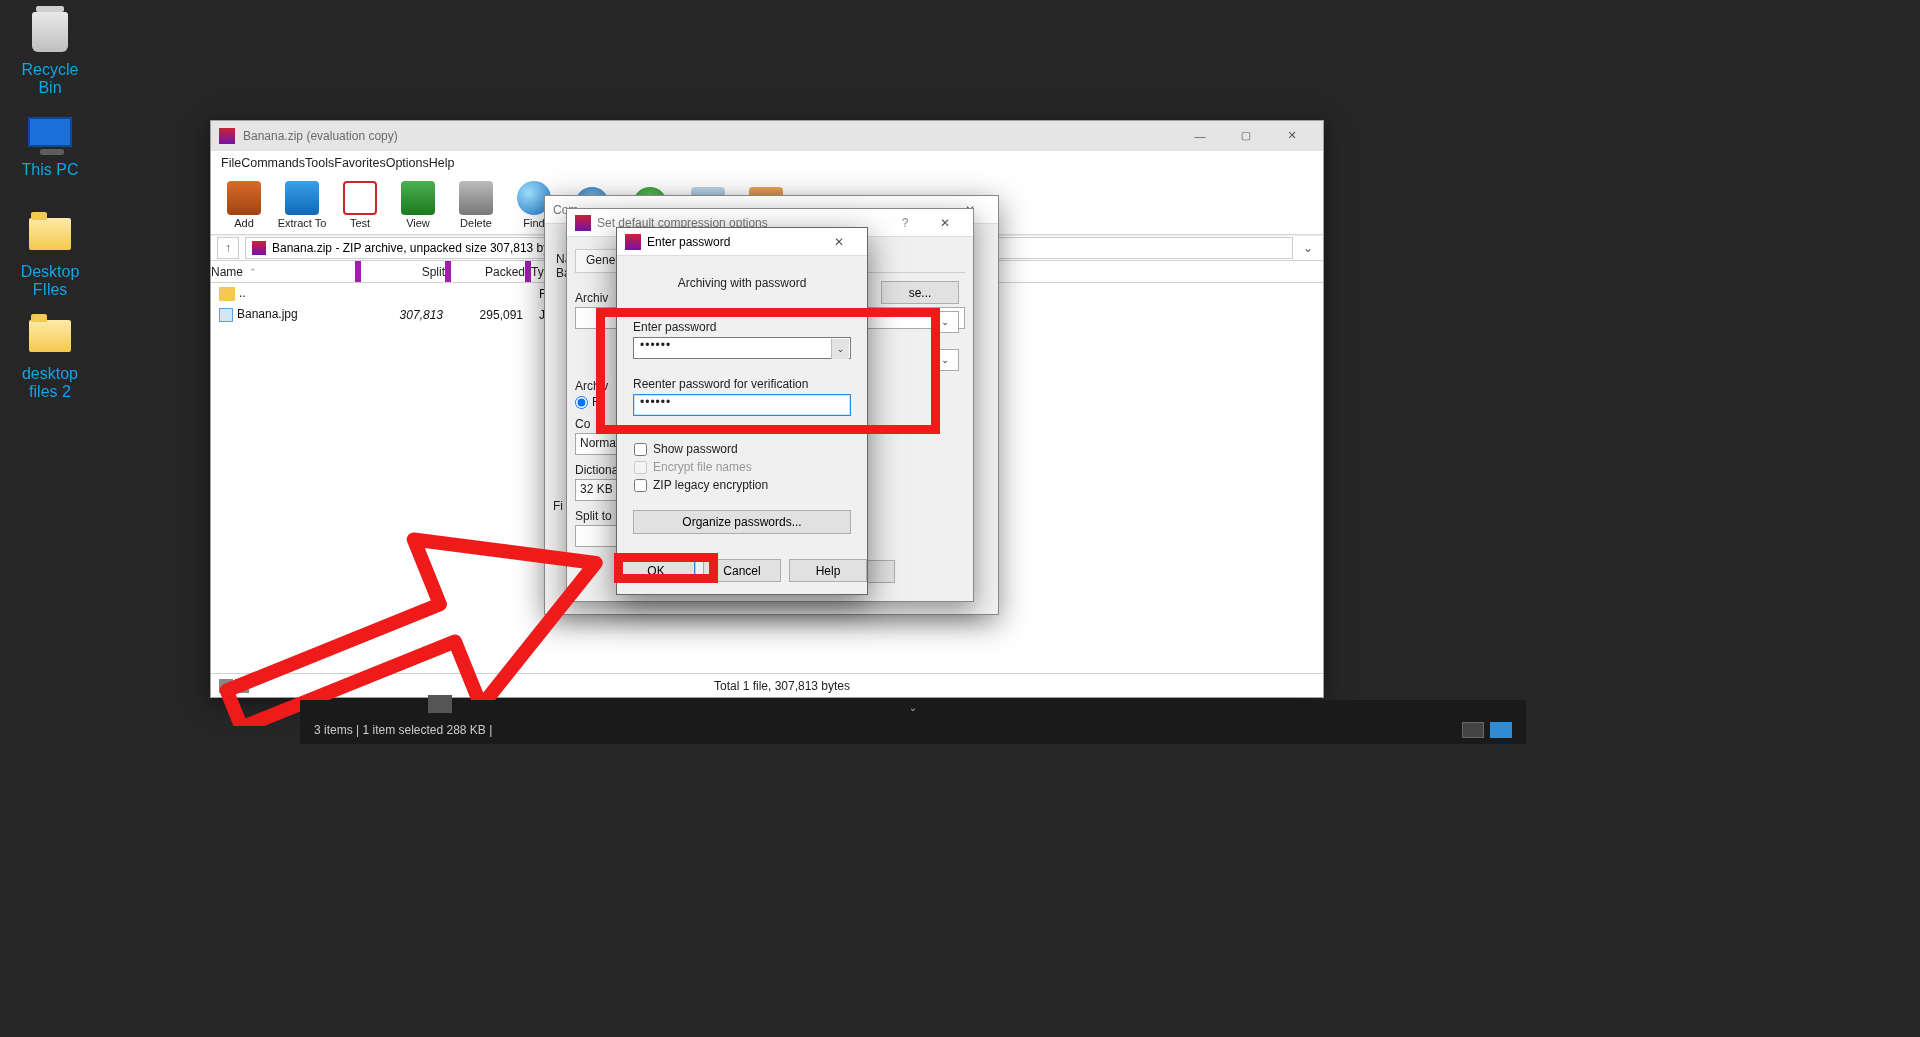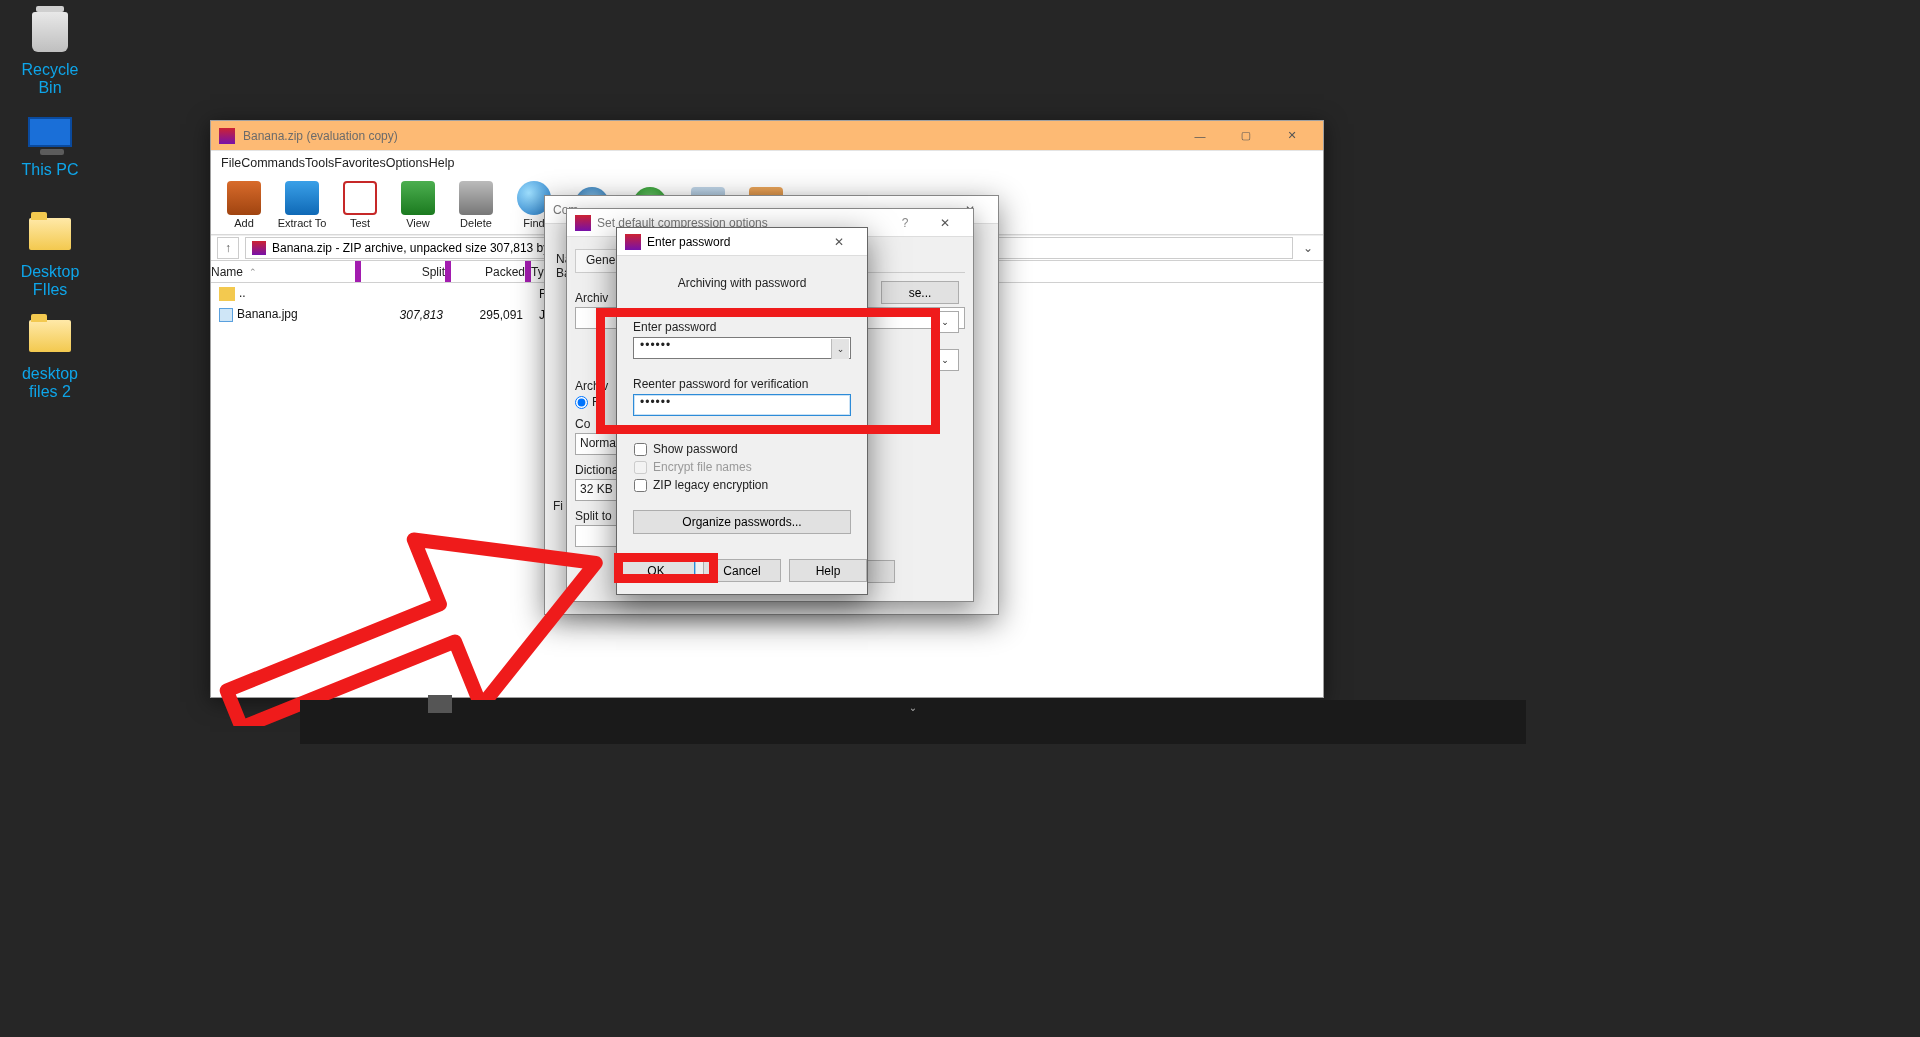--- a/index.html
+++ b/index.html
@@ -10,21 +10,21 @@
   .desktop-icon .ico { width: 48px; height: 48px; margin: 0 auto 5px; display: flex; align-items: center; justify-content: center; }
   .recycle-bin-ico { background: linear-gradient(#e8e8e8,#bfbfbf); border-radius: 3px 3px 6px 6px; width:36px; height:40px; position:relative; }
   .recycle-bin-ico::before { content:""; position:absolute; top:-6px; left:4px; width:28px; height:6px; background:#cfcfcf; border-radius:2px; }
   .pc-ico { width:44px; height:30px; background:#1a6fd8; border:2px solid #0a4a9e; position:relative; }
   .pc-ico::after{content:"";position:absolute;bottom:-10px;left:10px;width:24px;height:6px;background:#5c5c5c;border-radius:2px;}
   .folder-ico { width:42px; height:32px; background:linear-gradient(#ffe9a8,#f3c94f); border-radius:2px; position:relative; }
   .folder-ico::before{content:"";position:absolute;top:-6px;left:2px;width:16px;height:8px;background:#f3c94f;border-radius:2px 2px 0 0;}
 
   
   .winrar { position:absolute; left:210px; top:120px; width:1114px; height:578px; background:#fff; border:1px solid #a0a0a0; box-shadow:0 4px 20px rgba(0,0,0,.5); }
-  .titlebar { height:30px; display:flex; align-items:center; padding:0 8px; background:#fdba74; border-bottom:1px solid #e4e4e4; }
+  .titlebar { height:30px; display:flex; align-items:center; padding:0 8px; background:#e5e5e5; border-bottom:1px solid #e4e4e4; }
   .titlebar .appico { width:16px; height:16px; margin-right:8px; background:linear-gradient(#c23,#71a);}
   .titlebar .title { color:#6b6b6b; font-size:12px; flex:1; }
   .win-ctrl { display:flex; gap:0; margin-left:auto; }
   .win-ctrl div { width:46px; height:30px; display:flex; align-items:center; justify-content:center; color:#555; font-size:11px; cursor:pointer;}
   .menubar { height:24px; display:flex; align-items:center; gap:0; padding:0 10px; font-size:12.5px; color:#222; }
   .menubar span{cursor:pointer;}
   .toolbar { height:60px; display:flex; align-items:center; padding:2px 8px; gap:8px; border-bottom:1px solid #d8d8d8; }
   .tool { width:50px; text-align:center; font-size:11px; color:#222; cursor:pointer;}
   .tool .ticon{ width:34px;height:34px;margin:0 auto 2px;border-radius:4px;}
   .addressbar { height:26px; display:flex; align-items:center; border-top:1px solid #eee; border-bottom:1px solid #d0d0d0; padding:0 6px; gap:6px; font-size:12px;}
@@ -173,20 +173,27 @@
       <div class="c col-packed"></div>
       <div class="c col-type">File folder</div>
     </div>
     <div class="row">
       <div class="c col-name"><span class="fimg"></span><span>Banana.jpg</span></div>
       <div class="c col-size" style="text-align:right;font-style:italic;">307,813</div>
       <div class="c col-packed" style="text-align:right;">295,091</div>
       <div class="c col-type">JPG File</div>
     </div>
   </div>
+  <div class="statusbar">
+    <div class="lefts">
+        <div style="width:14px;height:14px;background:#888;"></div>
+        <div style="width:14px;height:14px;background:#888;"></div>
+      </div>
+    <div class="mids">Total 1 file, 307,813 bytes</div>
+  </div>
 </div>
 
 <div class="dlg-comp">
   <div class="dlg-titlebar">
     <span class="ttl">Com</span>
     <span class="x">✕</span>
   </div>
 </div>
 
 <div class="hint" style="left:556px;top:252px;">Na</div>
@@ -278,14 +285,21 @@
 
 <div class="redbox" style="left:596px;top:308px;width:344px;height:126px;"></div>
 <div class="redbox" style="left:614px;top:553px;width:104px;height:30px;"></div>
 
 <svg class="arrow" style="left:200px;top:506px;width:430px;height:220px;" viewBox="0 0 430 220">
   <path d="M 20 110 L 250 110 L 250 40 L 410 130 L 250 220 L 250 150 L 20 150 Z" fill="none" stroke="#ef1b1b" stroke-width="14" stroke-linejoin="round" transform="rotate(-22 215 130)"></path>
 </svg>
 
 <div style="position:absolute;left:300px;top:700px;width:1226px;height:44px;background:#1a1a1a;">
   <div class="chev">⌄</div>
+  <div style="position:absolute;bottom:0;left:0;right:0;height:28px;display:flex;align-items:center;color:#ccc;font-size:12px;padding:0 14px;">
+    <span>3 items   |   1 item selected   288 KB   |</span>
+    <div style="margin-left:auto;display:flex;gap:6px;">
+      <div style="width:22px;height:16px;background:#444;border:1px solid #666;"></div>
+      <div style="width:22px;height:16px;background:#2d8bd8;"></div>
+    </div>
+  </div>
 </div>
 <div style="position:absolute;left:428px;top:695px;width:24px;height:18px;background:#555;"></div>
 
 </body></html>

